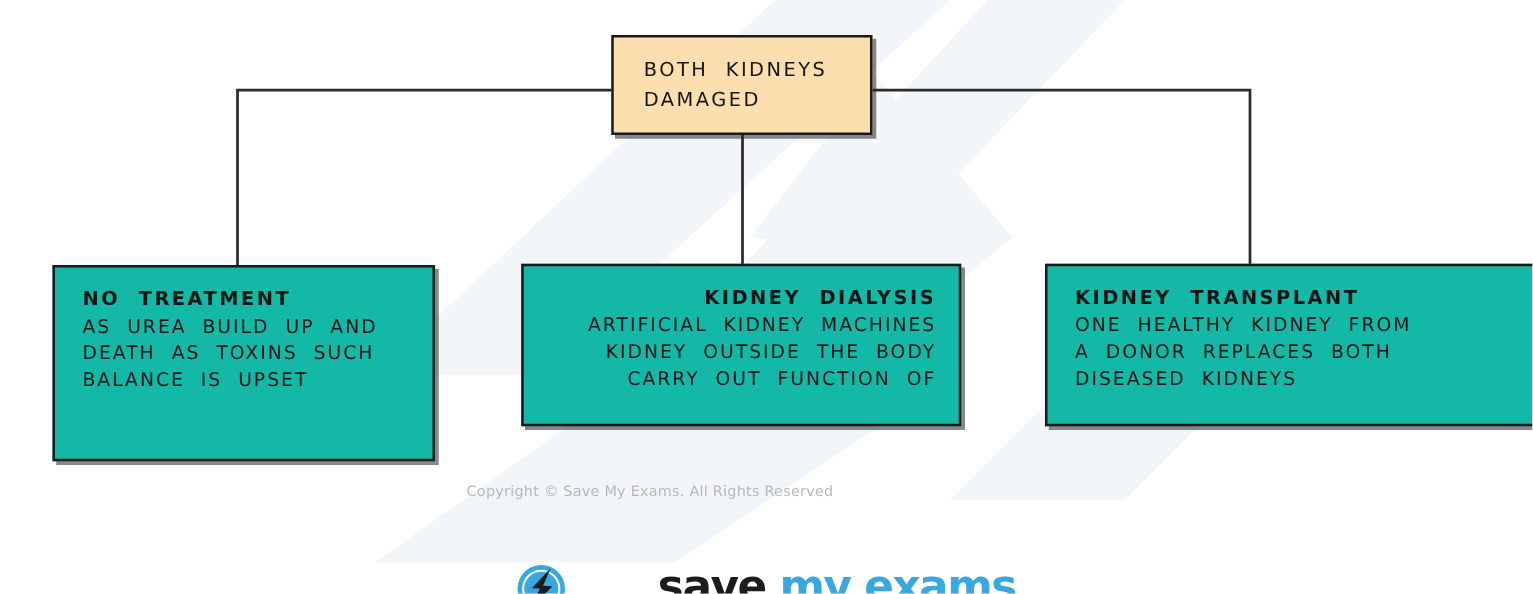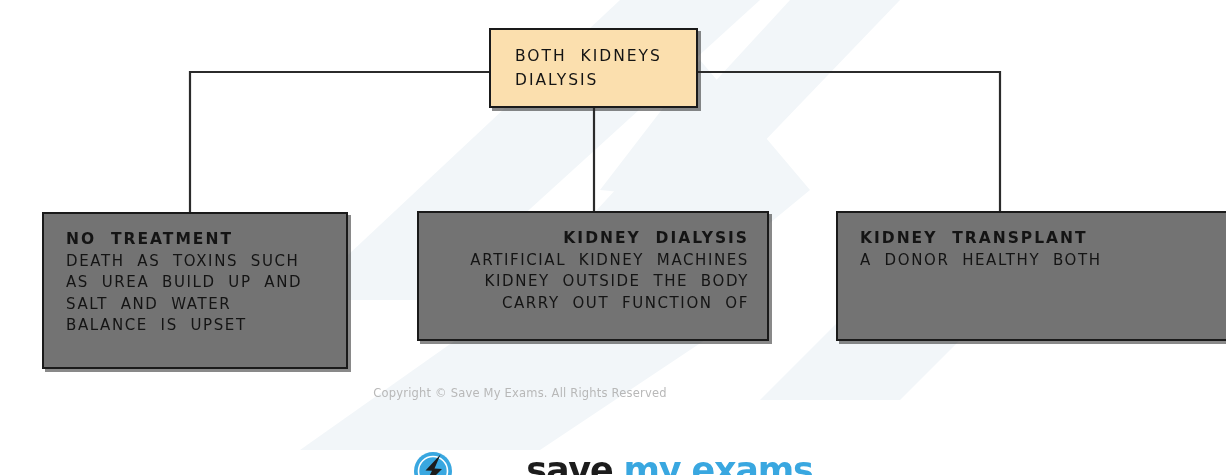--- a/index.html
+++ b/index.html
@@ -39,21 +39,21 @@
     z-index: 2;
     border: 2px solid #1a1a1a;
     box-shadow: 3px 3px 0 0 rgba(40,40,40,0.55);
     padding: 14px 18px 10px 22px;
   }
   .node-root {
     background: #fbdfae;
     padding: 14px 18px 16px 24px;
   }
   .node-leaf {
-    background: #737373;
+    background: #14b8a6;
   }
   .node-title,
   .node-line {
     color: #141414;
     letter-spacing: 1.6px;
     white-space: pre;
     line-height: 1.42;
   }
   .node-title {
     font-size: 15.5px;
@@ -131,41 +131,42 @@
       <path d="M489,72 L190,72 L190,212"></path>
 
       <path d="M698,72 L1000,72 L1000,211"></path>
 
       <path d="M594,108 L594,211"></path>
     </g>
   </svg>
 
   <div class="node node-root" id="node-root">
     <div class="node-line">BOTH  KIDNEYS</div>
-    <div class="node-line">DIALYSIS</div>
+    <div class="node-line">DAMAGED</div>
   </div>
 
   <div class="node node-leaf" id="node-no-treatment">
     <div class="node-title">NO  TREATMENT</div>
+    <div class="node-line">AS  UREA  BUILD  UP  AND</div>
     <div class="node-line">DEATH  AS  TOXINS  SUCH</div>
-    <div class="node-line">AS  UREA  BUILD  UP  AND</div>
-    <div class="node-line">SALT  AND  WATER</div>
     <div class="node-line">BALANCE  IS  UPSET</div>
   </div>
 
   <div class="node node-leaf" id="node-dialysis">
     <div class="node-title">KIDNEY  DIALYSIS</div>
     <div class="node-line">ARTIFICIAL  KIDNEY  MACHINES</div>
     <div class="node-line">KIDNEY  OUTSIDE  THE  BODY</div>
     <div class="node-line">CARRY  OUT  FUNCTION  OF</div>
   </div>
 
   <div class="node node-leaf" id="node-transplant">
     <div class="node-title">KIDNEY  TRANSPLANT</div>
-    <div class="node-line">A  DONOR  HEALTHY  BOTH</div>
+    <div class="node-line">ONE  HEALTHY  KIDNEY  FROM</div>
+    <div class="node-line">A  DONOR  REPLACES  BOTH</div>
+    <div class="node-line">DISEASED  KIDNEYS</div>
   </div>
 
   <div class="copyright">Copyright © Save My Exams. All Rights Reserved</div>
 
   <div class="logo">
     <svg class="logo-mark" width="40" height="40" viewBox="0 0 40 40" xmlns="http://www.w3.org/2000/svg" aria-hidden="true">
       <circle cx="20" cy="20" r="19" fill="#39a7e0"></circle>
       <circle cx="20" cy="20" r="14.5" fill="none" stroke="#ffffff" stroke-width="1.6"></circle>
       <polygon fill="#1c1c1c" points="27.5,3.5 12.5,19.5 19.0,19.8 10.5,36.5 29.0,18.0 21.5,17.6"></polygon>
     </svg>

